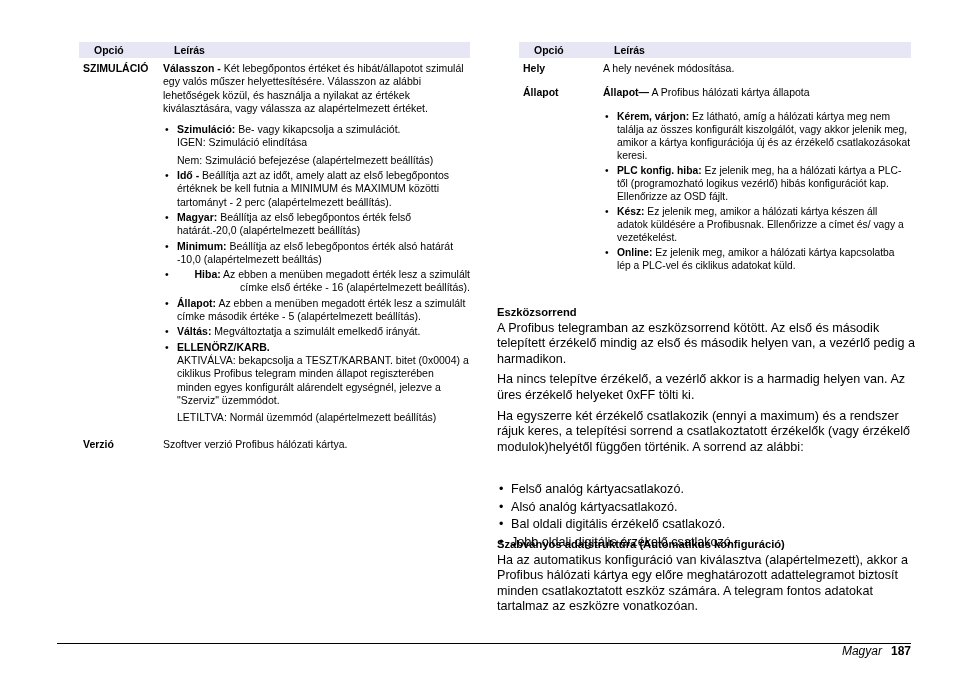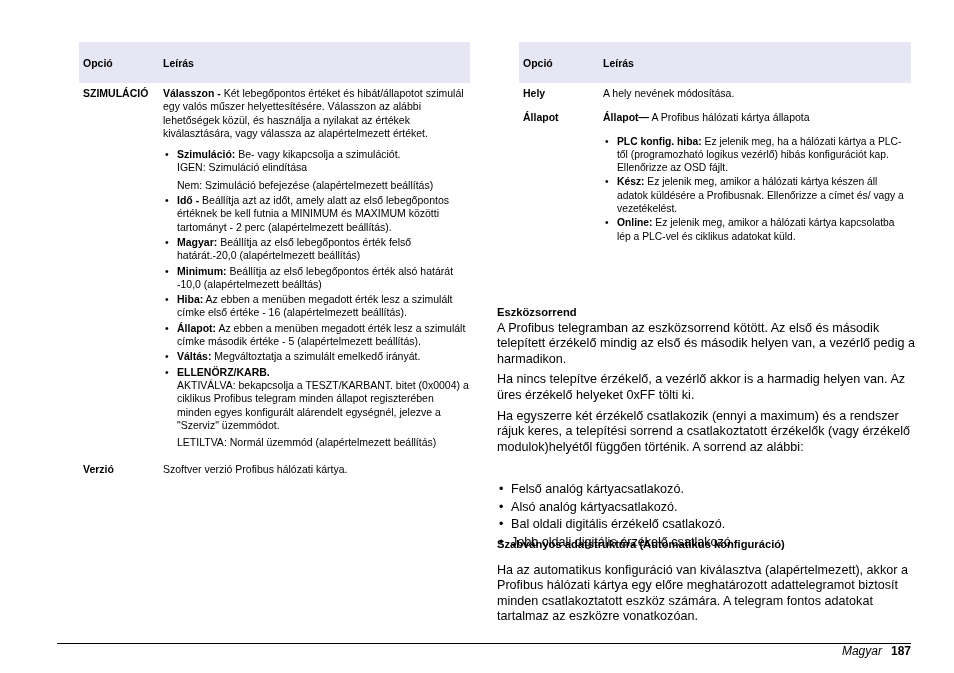--- a/index.html
+++ b/index.html
@@ -1,20 +1,20 @@
 <!DOCTYPE html>
 <html><head>
 <meta charset="utf-8">
 <style>
   html, body { margin: 0; padding: 0; background: #ffffff; }
   body { width: 954px; height: 673px; position: relative; overflow: hidden;
          font-family: "Liberation Sans", sans-serif; color: #000; }
   .tbl { position: absolute; }
-  .thead { background: #e6e6f5; height: 41px; display: flex; align-items: center;
-           font-size: 10.5px; font-weight: bold; }
+  .thead { background: #e6e6f5; height: 16px; display: flex; align-items: center;
+           font-size: 10.5px; font-weight: bold; padding-left: 11px; }
   .thead .c1, .row .c1 { padding-left: 4px; box-sizing: border-box; }
   .row { display: flex; font-size: 10.5px; line-height: 13.3px; }
   .row .c1 { font-weight: bold; flex: none; }
   .row .c2 { flex: 1; }
   .b { font-weight: bold; }
   ul { margin: 0; padding: 0; list-style: none; }
   li { position: relative; padding-left: 14px; }
   li::before { content: "•"; position: absolute; left: 2px; top: 0; }
   p { margin: 0; }
   .main { position: absolute; left: 497px; width: 420px; font-size: 12.6px; line-height: 15.6px; }
@@ -36,21 +36,21 @@
   <div class="row" style="margin-top:4px;">
     <div class="c1" style="width:84px;">SZIMULÁCIÓ</div>
     <div class="c2">
       <p style="margin-bottom:8px;"><span class="b">Válasszon -</span><span> Két lebegőpontos értéket és hibát/állapotot szimulál egy valós műszer helyettesítésére. Válasszon az alábbi lehetőségek közül, és használja a nyilakat az értékek kiválasztására, vagy válassza az alapértelmezett értéket.</span></p>
       <ul>
         <li style="margin-bottom:2px;"><span class="b">Szimuláció:</span><span> Be- vagy kikapcsolja a szimulációt.</span><br><span>IGEN: Szimuláció elindítása</span>
           <p style="margin-top:4px;">Nem: Szimuláció befejezése (alapértelmezett beállítás)</p></li>
         <li style="margin-bottom:2px;"><span class="b">Idő -</span><span> Beállítja azt az időt, amely alatt az első lebegőpontos értéknek be kell futnia a MINIMUM és MAXIMUM közötti tartományt - 2 perc (alapértelmezett beállítás).</span></li>
         <li style="margin-bottom:2px;"><span class="b">Magyar:</span><span> Beállítja az első lebegőpontos érték felső határát.-20,0 (alapértelmezett beállítás)</span></li>
         <li style="margin-bottom:2px;"><span class="b">Minimum:</span><span> Beállítja az első lebegőpontos érték alsó határát -10,0 (alapértelmezett beálltás)</span></li>
-        <li style="margin-bottom:2px;"><span class="b">Hiba:</span><span> Az ebben a menüben megadott érték lesz a szimulált címke első értéke - 16 (alapértelmezett beállítás).</span></li>
+        <li style="margin-bottom:2px;text-align:right;"><span class="b">Hiba:</span><span> Az ebben a menüben megadott érték lesz a szimulált címke első értéke - 16 (alapértelmezett beállítás).</span></li>
         <li style="margin-bottom:2px;"><span class="b">Állapot:</span><span> Az ebben a menüben megadott érték lesz a szimulált címke második értéke - 5 (alapértelmezett beállítás).</span></li>
         <li style="margin-bottom:2px;"><span class="b">Váltás:</span><span> Megváltoztatja a szimulált emelkedő irányát.</span></li>
         <li><span class="b">ELLENÖRZ/KARB.</span><br><span>AKTIVÁLVA: bekapcsolja a TESZT/KARBANT. bitet (0x0004) a ciklikus Profibus telegram minden állapot regiszterében minden egyes konfigurált alárendelt egységnél, jelezve a "Szerviz" üzemmódot.</span>
           <p style="margin-top:4px;">LETILTVA: Normál üzemmód (alapértelmezett beállítás)</p></li>
       </ul>
     </div>
   </div>
 
   <div class="row" style="margin-top:14px;">
     <div class="c1" style="width:84px;">Verzió</div>
@@ -65,20 +65,21 @@
   </div>
   <div class="row" style="margin-top:4px;">
     <div class="c1" style="width:84px;">Hely</div>
     <div class="c2">A hely nevének módosítása.</div>
   </div>
   <div class="row" style="margin-top:11px;">
     <div class="c1" style="width:84px;">Állapot</div>
     <div class="c2">
       <p style="margin-bottom:10px;"><span class="b">Állapot—</span><span> A Profibus hálózati kártya állapota</span></p>
       <ul style="font-size:10.3px;">
+        <li style="margin-bottom:1px;"><span class="b">Kérem, várjon:</span><span> Ez látható, amíg a hálózati kártya meg nem találja az összes konfigurált kiszolgálót, vagy akkor jelenik meg, amikor a kártya konfigurációja új és az érzékelő csatlakozásokat keresi.</span></li>
         <li style="margin-bottom:1px;"><span class="b">PLC konfig. hiba:</span><span> Ez jelenik meg, ha a hálózati kártya a PLC-től (programozható logikus vezérlő) hibás konfigurációt kap. Ellenőrizze az OSD fájlt.</span></li>
         <li style="margin-bottom:1px;"><span class="b">Kész:</span><span> Ez jelenik meg, amikor a hálózati kártya készen áll adatok küldésére a Profibusnak. Ellenőrizze a címet és/ vagy a vezetékelést.</span></li>
         <li><span class="b">Online:</span><span> Ez jelenik meg, amikor a hálózati kártya kapcsolatba lép a PLC-vel és ciklikus adatokat küld.</span></li>
       </ul>
     </div>
   </div>
 </div>
 
 <div class="main" style="top:305px;">
   <h3>Eszközsorrend</h3>
@@ -88,19 +89,19 @@
   <ul style="margin-top:26px; line-height:17.5px;">
     <li>Felső analóg kártyacsatlakozó.</li>
     <li>Alsó analóg kártyacsatlakozó.</li>
     <li>Bal oldali digitális érzékelő csatlakozó.</li>
     <li>Jobb oldali digitális érzékelő csatlakozó.</li>
   </ul>
 </div>
 
 <div class="main" style="top:537px;">
   <h3>Szabványos adatstruktúra (Automatikus konfiguráció)</h3>
-  <p style="margin-top:10px;">Ha az automatikus konfiguráció van kiválasztva (alapértelmezett), akkor a Profibus hálózati kártya egy előre meghatározott adattelegramot biztosít minden csatlakoztatott eszköz számára. A telegram fontos adatokat tartalmaz az eszközre vonatkozóan.</p>
+  <p style="">Ha az automatikus konfiguráció van kiválasztva (alapértelmezett), akkor a Profibus hálózati kártya egy előre meghatározott adattelegramot biztosít minden csatlakoztatott eszköz számára. A telegram fontos adatokat tartalmaz az eszközre vonatkozóan.</p>
 </div>
 
 <div class="footer-line"></div>
 <div class="footer">
   <span class="lang">Magyar</span><span class="page">187</span>
 </div>
 
 </body></html>

